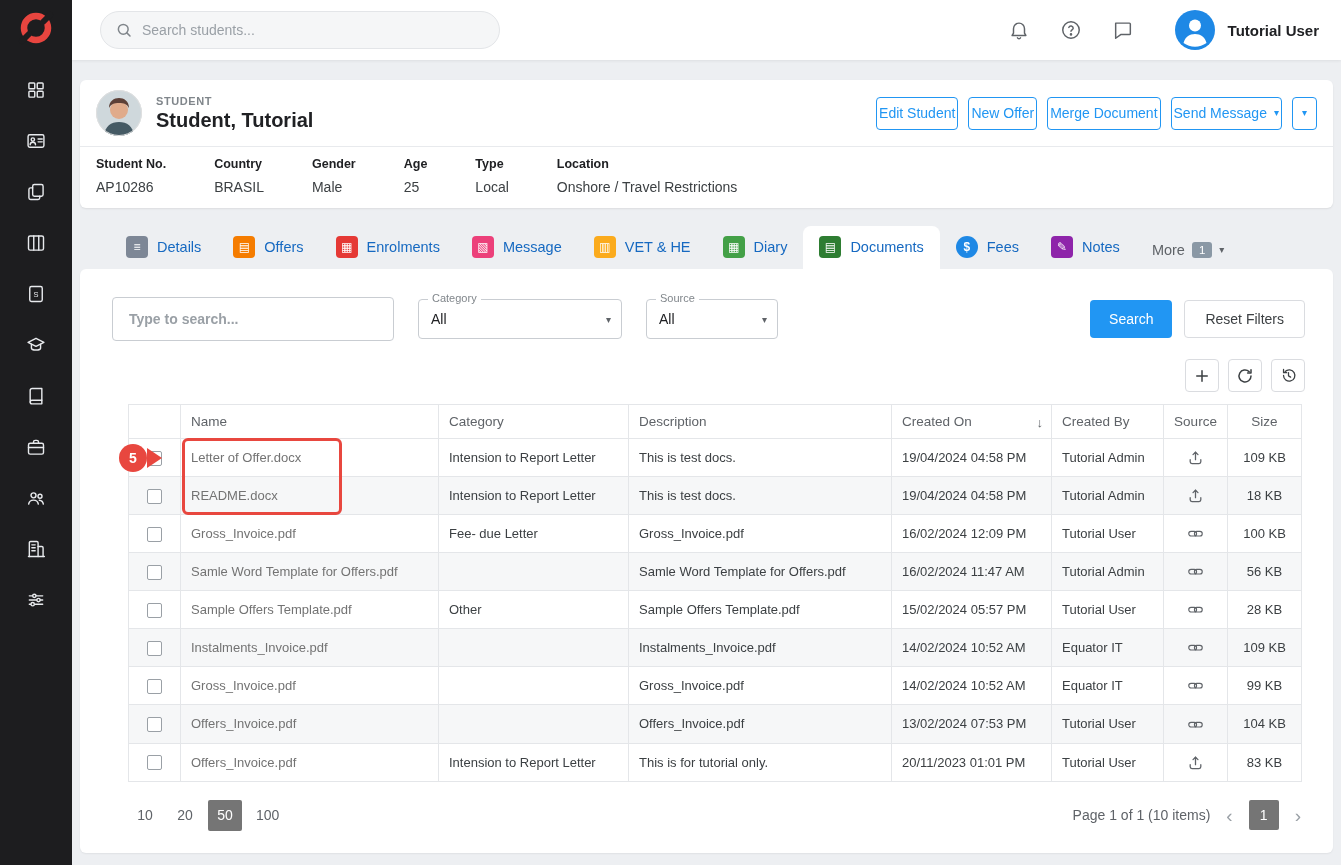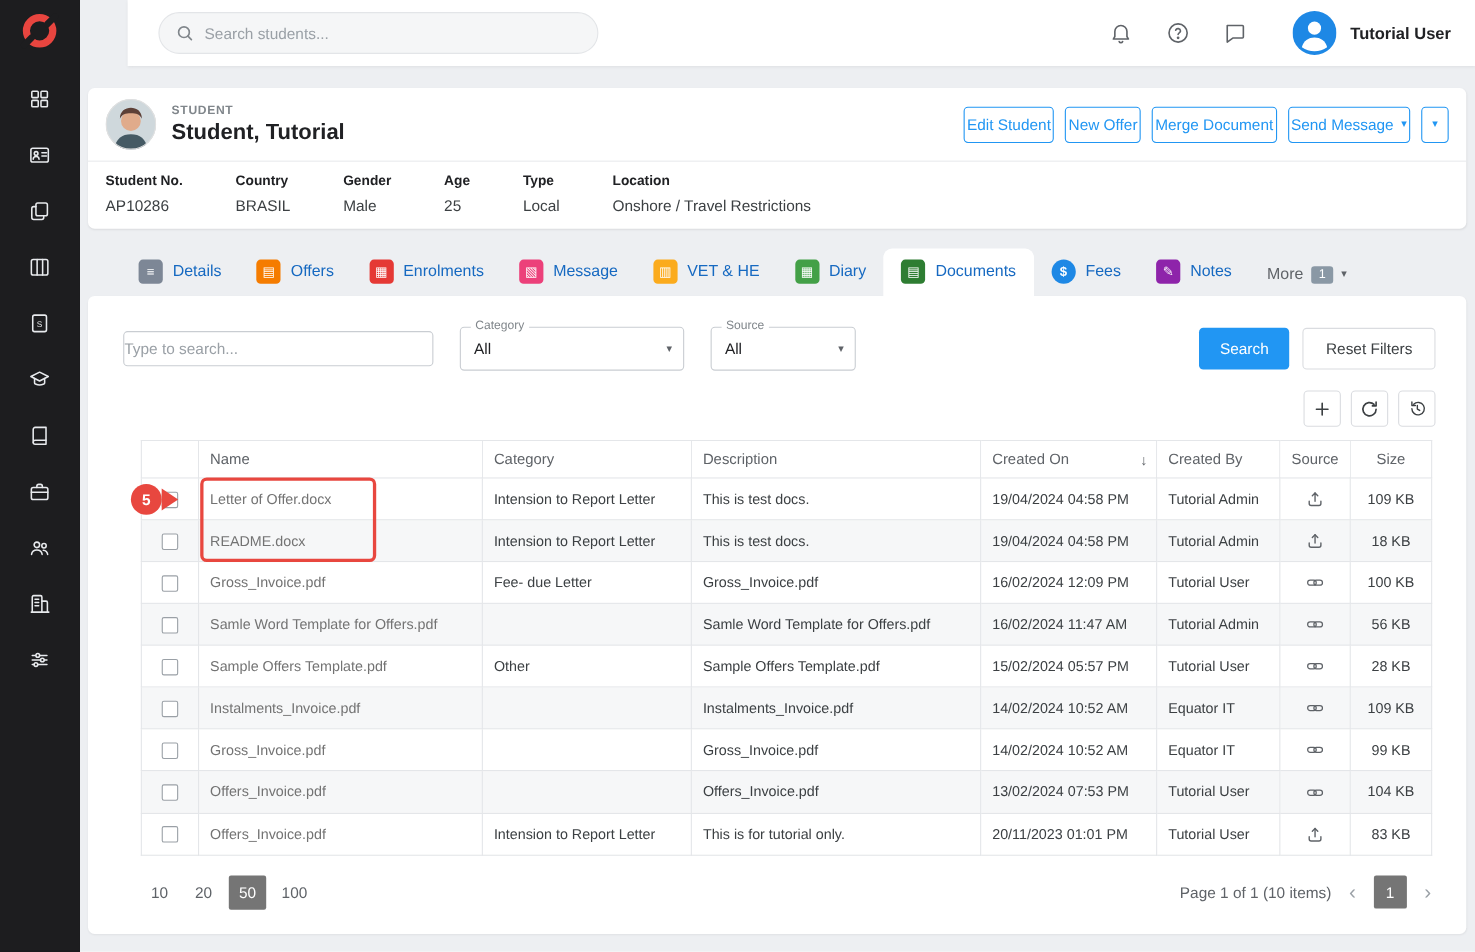--- a/index.html
+++ b/index.html
@@ -5,21 +5,21 @@
   * { margin:0; padding:0; box-sizing:border-box; font-family:"Liberation Sans","DejaVu Sans",sans-serif; }
   html,body { width:1341px; height:865px; overflow:hidden; background:#edeff2; }
 
   
   .sidebar { position:fixed; left:0; top:0; bottom:0; width:72px; background:#1d1d1f; z-index:20; }
   .logo { height:60px; display:flex; align-items:center; justify-content:center; }
   .sb-nav { display:flex; flex-direction:column; align-items:center; padding-top:18px; gap:27px; }
   .sb-item { width:24px; height:24px; display:flex; align-items:center; justify-content:center; cursor:pointer; }
 
   
-  .topbar { margin-left:116px; height:60px; background:#fff; display:flex; align-items:center;
+  .topbar { margin-left:72px; height:60px; background:#fff; display:flex; align-items:center;
             padding:0 22px 0 28px; box-shadow:0 1px 3px rgba(0,0,0,.07); position:relative; z-index:10; }
   .search-box { width:400px; height:38px; background:#f5f6f7; border:1px solid #e3e5e8; border-radius:19px;
                 display:flex; align-items:center; padding:0 14px; gap:9px; }
   .search-box input { border:none; outline:none; background:transparent; font-size:14px; color:#3c4043; width:100%; }
   .search-box input::placeholder { color:#9aa0a6; }
   .topbar-right { margin-left:auto; display:flex; align-items:center; gap:28px; }
   .tb-icon { width:24px; height:24px; display:flex; align-items:center; justify-content:center; cursor:pointer; }
   .user { display:flex; align-items:center; gap:13px; margin-left:12px; }
   .user-name { font-weight:bold; font-size:15px; color:#202124; white-space:nowrap; }
 
@@ -46,22 +46,22 @@
   .tab-ic { width:22px; height:22px; border-radius:4px; color:#fff; display:flex; align-items:center;
             justify-content:center; font-size:12px; font-weight:bold; flex:0 0 auto; }
   .tab-ic.round { border-radius:50%; }
   .tab-more { color:#5f6368; gap:7px; }
   .badge { background:#8a98a5; color:#fff; font-size:11.5px; border-radius:3px; padding:2px 7px; }
 
   
   .panel { background:#fff; border-radius:6px; box-shadow:0 1px 2px rgba(0,0,0,.06);
            padding:28px 28px 6px 32px; }
   .filters { display:flex; gap:24px; align-items:center; }
-  .input-search { width:282px; height:32px; border:1px solid #c9cdd2; border-radius:4px; padding:0 0;
-                  font-size:14px; color:#3c4043; outline:none; }
+  .input-search { width:282px; height:44px; border:1px solid #c9cdd2; border-radius:4px; padding:0 16px;
+                  font-size:14px; color:#3c4043; outline:none;font-weight:bold; }
   .input-search::placeholder { color:#9aa0a6; }
   .select { position:relative; height:40px; border:1px solid #c9cdd2; border-radius:4px; display:flex;
             align-items:center; padding:0 30px 0 12px; cursor:pointer; background:#fff; }
   .select .lbl { position:absolute; top:-8px; left:9px; background:#fff; padding:0 4px; font-size:11px; color:#80868b; }
   .select .val { font-size:14px; color:#202124; }
   .select .sel-caret { position:absolute; right:10px; color:#5f6368; font-size:10px; }
   .select.cat { width:204px; } .select.src { width:132px; }
   .filters-right { margin-left:auto; display:flex; gap:12px; }
   .btn-search { background:#2196f3; color:#fff; border:none; border-radius:4px; height:38px; padding:0 19px;
                 font-size:14px; cursor:pointer; }

